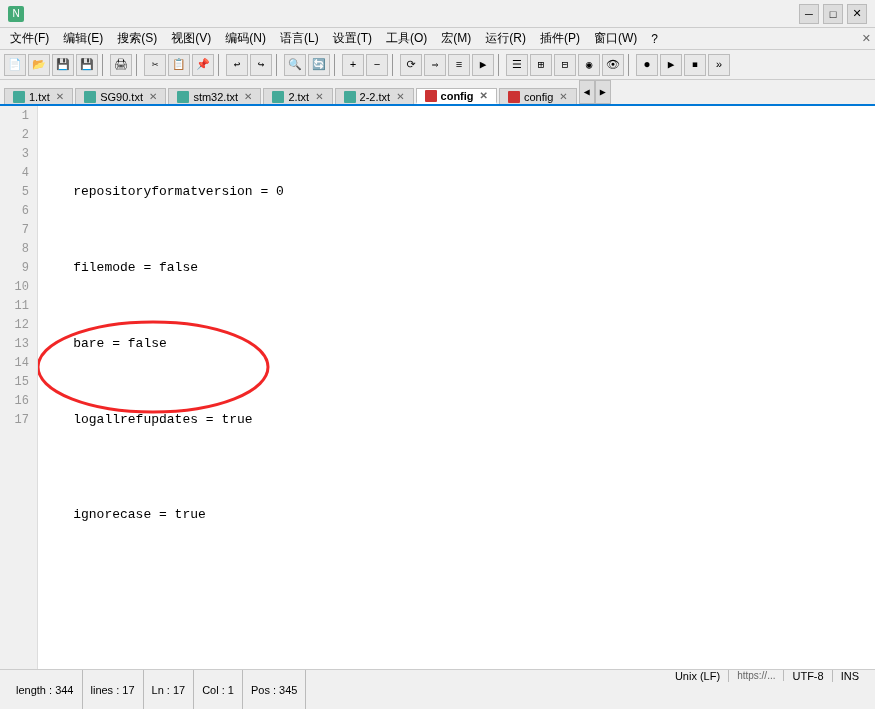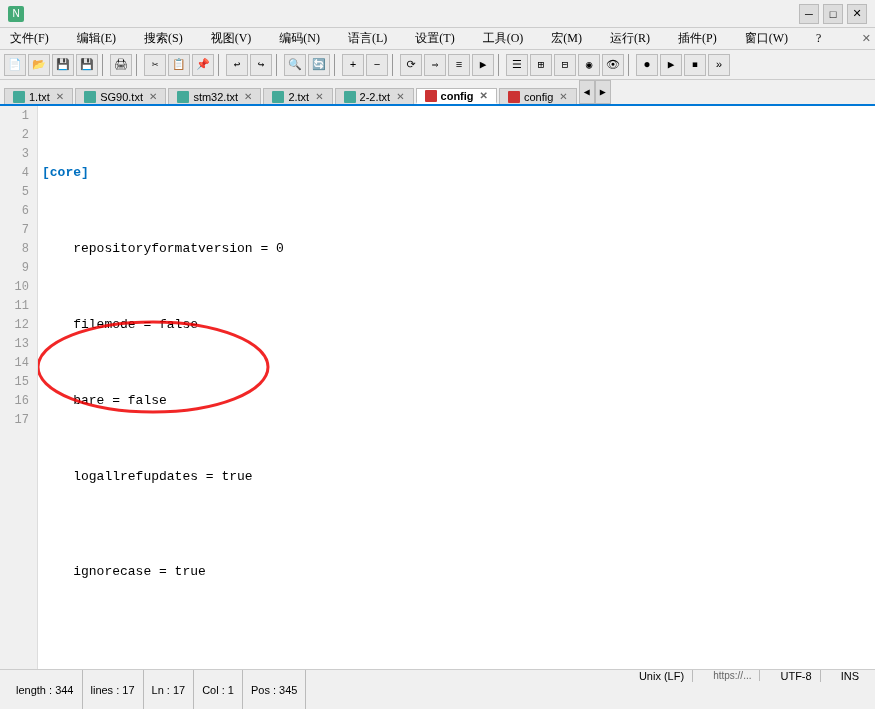--- a/index.html
+++ b/index.html
@@ -57,23 +57,23 @@
     }
 
     
     .menu-bar {
       background: #f0f0f0;
       height: 22px;
       display: flex;
       align-items: center;
       padding: 0 4px;
       border-bottom: 1px solid #ccc;
-      font-family: Liberation Serif, serif;
+      font-family: Liberation Sans, sans-serif;
       font-size: 12px;
-      gap: 16px;
+      gap: 2px;
     }
     .menu-item {
       padding: 2px 6px;
       cursor: pointer;
       white-space: nowrap;
     }
 
     
     .toolbar {
       background: #f0f0f0;
@@ -233,21 +233,21 @@
       border-right: 1px solid #bbb;
       height: 100%;
       display: flex;
       align-items: center;
       white-space: nowrap;
     }
     .status-section:last-child { border-right: none; }
     .status-right {
       margin-left: auto;
       display: flex;
-      gap: 12px;
+      gap: 0;
     }
   </style>
 </head>
 <body>
 
 <div class="title-bar">
   <div class="title-bar-left">
     <div class="title-bar-icon">N</div>
   </div>
   <div class="title-bar-controls">
@@ -371,21 +371,20 @@
     <div class="line-num">13</div>
     <div class="line-num">14</div>
     <div class="line-num">15</div>
     <div class="line-num">16</div>
     <div class="line-num">17</div>
   </div>
 
   <div class="code-area">
     <div class="code-content">
       
-      <div class="code-line"><span class="kw-section">[core]</span></div>
       
       <div class="code-line"><span>&nbsp;&nbsp;&nbsp;&nbsp;repositoryformatversion = 0</span></div>
       
       <div class="code-line"><span>&nbsp;&nbsp;&nbsp;&nbsp;filemode = false</span></div>
       
       <div class="code-line"><span>&nbsp;&nbsp;&nbsp;&nbsp;bare = false</span></div>
       
       <div class="code-line"><span>&nbsp;&nbsp;&nbsp;&nbsp;logallrefupdates = true</span></div>
       
       

